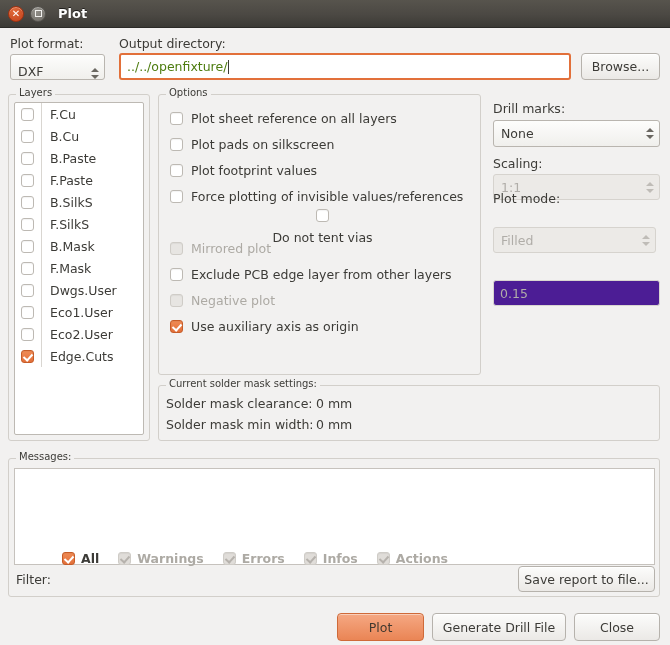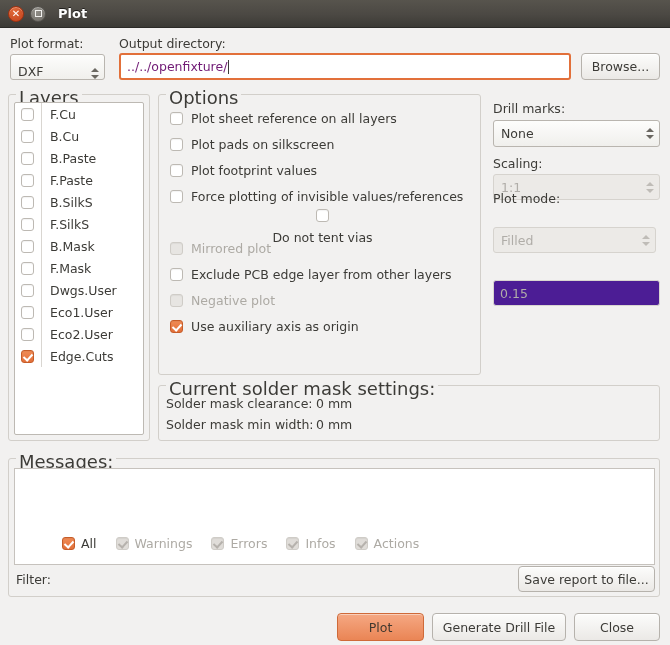--- a/index.html
+++ b/index.html
@@ -34,21 +34,21 @@
   .wtitle{ color:#ffffff; font-weight:bold; font-size:13px; margin-left:6px;
            text-shadow:0 -1px 0 rgba(0,0,0,.6); }
 
   
   .label{ color:#3c3b37; }
 
   .groupbox{ position:absolute; border:1px solid #d2cfca; border-radius:3px;
              background:transparent; }
   .groupbox > .gb-title{
     position:absolute; top:-8px; left:7px; padding:0 3px;
-    background:#f2f1f0; font-size:18px; color:#3c3b37; white-space:nowrap;
+    background:#f2f1f0; font-size:10px; color:#3c3b37; white-space:nowrap;
   }
 
   .combo{
     background:linear-gradient(to bottom,#fdfdfc,#f0efec);
     border:1px solid #b9b5af; border-radius:3px;
     display:flex; align-items:center; padding:0 4px 0 7px;
     color:#3c3b37; position:relative;
   }
   .combo .ctext{ flex:1; overflow:hidden; white-space:nowrap; }
   .combo.disabled{ background:#eceae7; border-color:#d6d3ce; color:#b0ada8; }
@@ -56,21 +56,21 @@
          width:9px; flex:0 0 auto; }
   .spin i{ display:block; width:0; height:0; border-left:4px solid transparent;
            border-right:4px solid transparent; }
   .spin .up{ border-bottom:4px solid #6a6761; }
   .spin .dn{ border-top:4px solid #6a6761; }
   .combo.disabled .spin .up{ border-bottom-color:#bfbcb7; }
   .combo.disabled .spin .dn{ border-top-color:#bfbcb7; }
 
   .textfield{
     background:#ffffff; border:1px solid #b9b5af; border-radius:3px;
-    display:flex; align-items:center; padding:0 6px; color:#701a75;
+    display:flex; align-items:center; padding:0 6px; color:#4d7c0f;
     white-space:nowrap; overflow:hidden;
   }
   .textfield.focused{ border:2px solid #e2703a; }
   .textfield.disabled{ background:#4c1d95; border-color:#d8d5d0; color:#b0ada8; }
   .caret{ display:inline-block; width:1px; height:14px; background:#3c3b37;
           margin-left:1px; vertical-align:middle; }
 
   .btn{
     background:linear-gradient(to bottom,#fcfcfb,#ebe9e6);
     border:1px solid #b6b2ac; border-radius:4px;
@@ -298,21 +298,21 @@
 <div class="abs label" style="left:316px; top:396px;">0 mm</div>
 <div class="abs label" style="left:166px; top:417px;">Solder mask min width:</div>
 <div class="abs label" style="left:316px; top:417px;">0 mm</div>
 
 <div class="groupbox" style="left:8px; top:458px; width:652px; height:139px;">
   <div class="gb-title">Messages:</div>
 </div>
 <div class="msgarea" style="left:14px; top:468px; width:641px; height:97px;"></div>
 
 <div class="abs label" style="left:16px; top:572px;">Filter:</div>
-<div class="abs" id="filter-list" style="left:62px; top:536px; display:flex; align-items:flex-start; gap:19px;">
+<div class="abs" id="filter-list" style="left:62px; top:551px; display:flex; align-items:flex-start; gap:19px;font-weight:bold;">
     <div class="cb" style="gap: 6px;">
       <span class="box checked"></span>
       <span class="cblabel">All</span>
     </div>
     <div class="cb disabled" style="gap: 6px;">
       <span class="box checked disabled"></span>
       <span class="cblabel">Warnings</span>
     </div>
     <div class="cb disabled" style="gap: 6px;">
       <span class="box checked disabled"></span>

